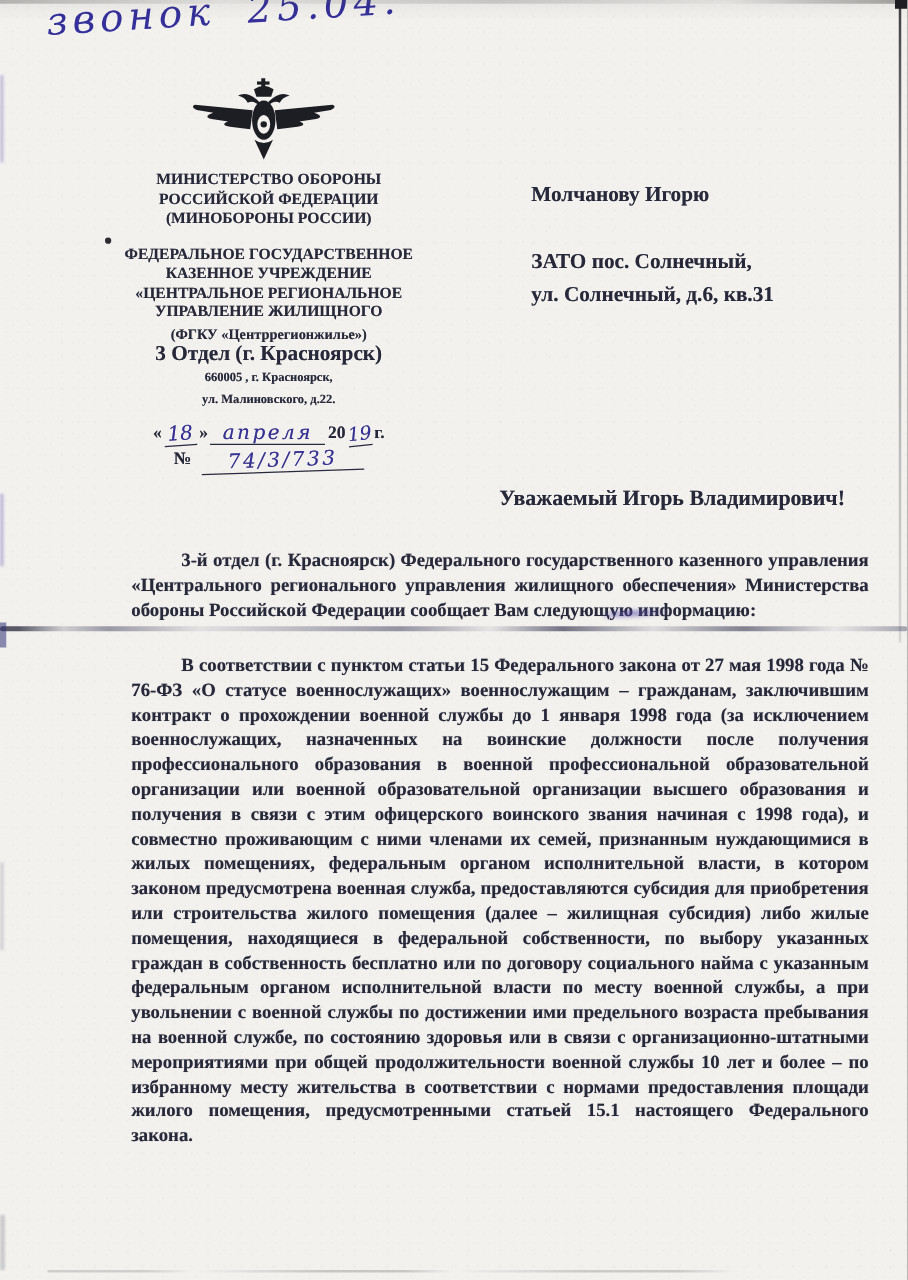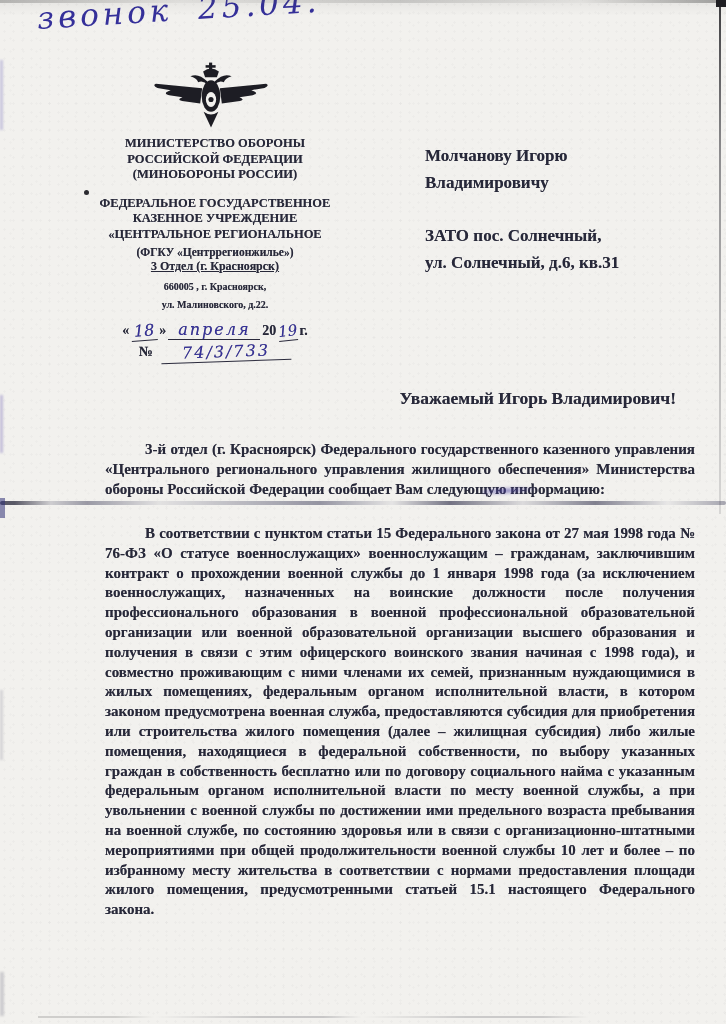--- a/index.html
+++ b/index.html
@@ -17,21 +17,21 @@
   .pen{color:var(--pen-ink,#35309a);font-style:italic;font-family:"DejaVu Serif",serif;}
   .note{left:36px;top:0px;width:330px;font-size:31px;letter-spacing:4px;word-spacing:12px;
         transform:rotate(-3.5deg);transform-origin:left top;}
   
   .letterhead{left:70px;top:136px;width:290px;text-align:center;font-weight:bold;
     text-shadow:0 0 .5px rgba(39,40,57,.55);}
   .lh-min div{font-size:12.5px;line-height:15.5px;}
   .lh-org{margin-top:13px;}
   .lh-org div{font-size:12.5px;line-height:15.5px;}
   .lh-abbrev{margin-top:3px;font-size:11.5px;line-height:14px;}
-  .lh-dept{font-size:12px;line-height:15px;text-decoration:underline;}
+  .lh-dept{font-size:17px;line-height:15px;}
   .lh-addr{margin-top:4px;}
   .lh-addr div{font-size:10px;line-height:17.5px;}
   .date-row{margin-top:6px;font-size:14px;display:flex;justify-content:center;align-items:flex-end;gap:2px;}
   .num-row{margin-top:1px;font-size:14px;display:flex;justify-content:center;align-items:flex-end;gap:8px;}
   .blank{display:inline-block;border-bottom:1.4px solid #2a2a3c;text-align:center;font-weight:normal;}
   .blank.day{min-width:26px;font-size:16px;transform:rotate(-4deg) translateY(2px);}
   .blank.month{min-width:92px;font-size:16px;letter-spacing:2px;transform:translateY(1px);}
   .blank.yr{min-width:18px;font-size:15px;transform:rotate(-6deg) translateY(2px);}
   .blank.num{min-width:130px;font-size:16px;letter-spacing:2px;transform:rotate(-2deg) translateY(2px);}
   
@@ -92,20 +92,21 @@
   <div class="abs letterhead">
     <div class="lh-min">
       <div>МИНИСТЕРСТВО ОБОРОНЫ</div>
       <div>РОССИЙСКОЙ ФЕДЕРАЦИИ</div>
       <div>(МИНОБОРОНЫ РОССИИ)</div>
     </div>
     <div class="lh-org">
       <div>ФЕДЕРАЛЬНОЕ ГОСУДАРСТВЕННОЕ</div>
       <div>КАЗЕННОЕ УЧРЕЖДЕНИЕ</div>
       <div>«ЦЕНТРАЛЬНОЕ РЕГИОНАЛЬНОЕ</div>
+      <div>УПРАВЛЕНИЕ ЖИЛИЩНОГО</div>
     </div>
     <div class="lh-abbrev">(ФГКУ «Центррегионжилье»)</div>
     <div class="lh-dept">3 Отдел (г. Красноярск)</div>
     <div class="lh-addr">
       <div>660005 , г. Красноярск,</div>
       <div>ул. Малиновского, д.22.</div>
     </div>
     <div class="date-row">
       <span>«</span>
         <span class="blank day pen">18</span>
@@ -116,21 +117,20 @@
       <span>г.</span>
     </div>
     <div class="num-row">
       <span>№</span>
       <span class="blank num pen">74/3/733</span>
     </div>
   </div>
 
   <div class="abs recipient">
     <div>Молчанову Игорю</div>
-    <div>Владимировичу</div>
     <div class="gap"></div>
     <div>ЗАТО пос. Солнечный,</div>
     <div>ул. Солнечный, д.6, кв.31</div>
   </div>
 
   <div class="abs salutation">Уважаемый Игорь Владимирович!</div>
   <p class="abs bodypara p1">3-й отдел (г. Красноярск) Федерального государственного казенного управления «Центрального регионального управления жилищного обеспечения» Министерства обороны Российской Федерации сообщает Вам следующую информацию:</p>
   <p class="abs bodypara p2">В соответствии с пунктом  статьи 15 Федерального закона от 27 мая 1998 года № 76-ФЗ «О статусе военнослужащих» военнослужащим – гражданам, заключившим контракт о прохождении военной службы до 1 января 1998 года (за исключением военнослужащих, назначенных на воинские должности после получения профессионального образования в военной профессиональной образовательной организации или военной образовательной организации высшего образования и получения в связи с этим офицерского воинского звания начиная с 1998 года), и совместно проживающим с ними членами их семей, признанным нуждающимися в жилых помещениях, федеральным органом исполнительной власти, в котором законом предусмотрена военная служба, предоставляются субсидия для приобретения или строительства жилого помещения (далее – жилищная субсидия) либо жилые помещения, находящиеся в федеральной собственности, по выбору указанных граждан в собственность бесплатно или по договору социального найма с указанным федеральным органом исполнительной власти по месту военной службы, а при увольнении с военной службы по достижении ими предельного возраста пребывания на военной службе, по состоянию здоровья или в связи с организационно-штатными мероприятиями при общей продолжительности военной службы 10 лет и более – по избранному месту жительства в соответствии с нормами предоставления площади жилого помещения, предусмотренными статьей 15.1 настоящего Федерального закона.</p>
 
   <div class="abs vignette"></div>

